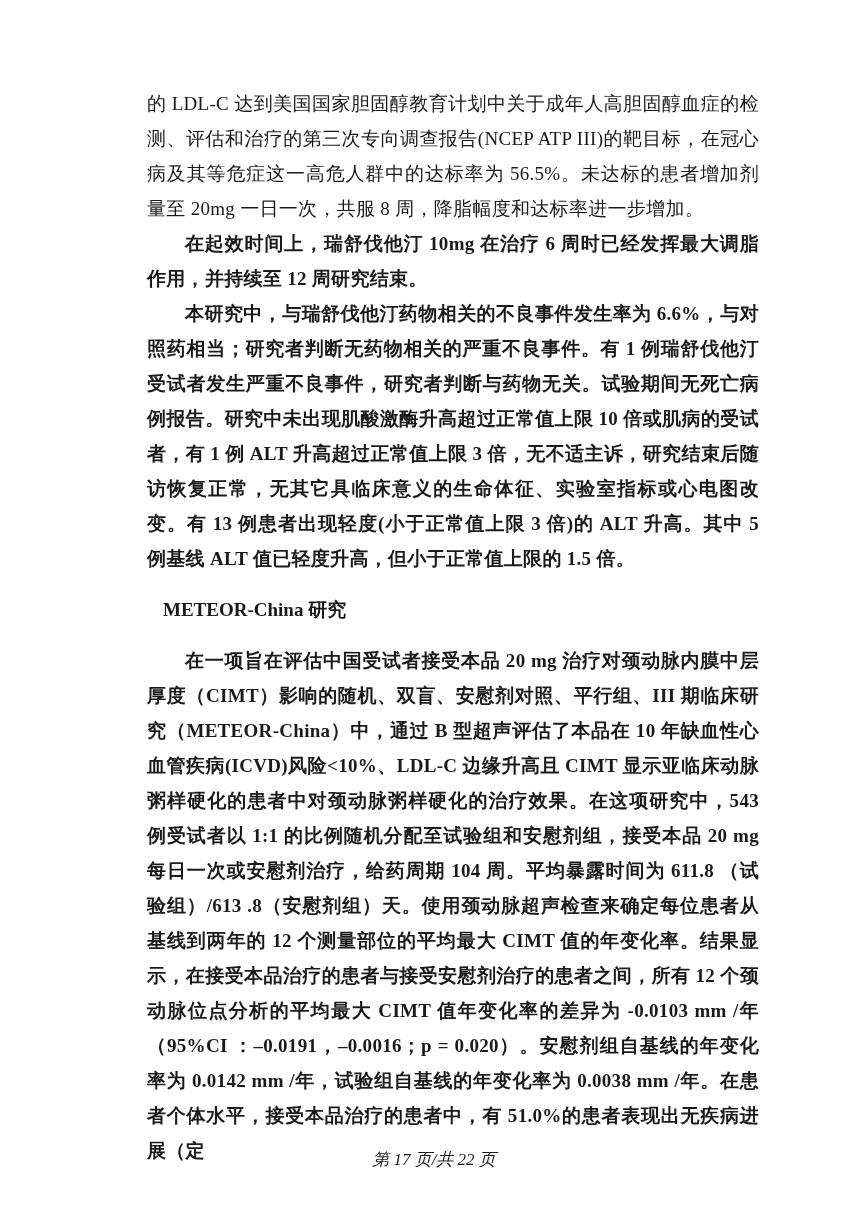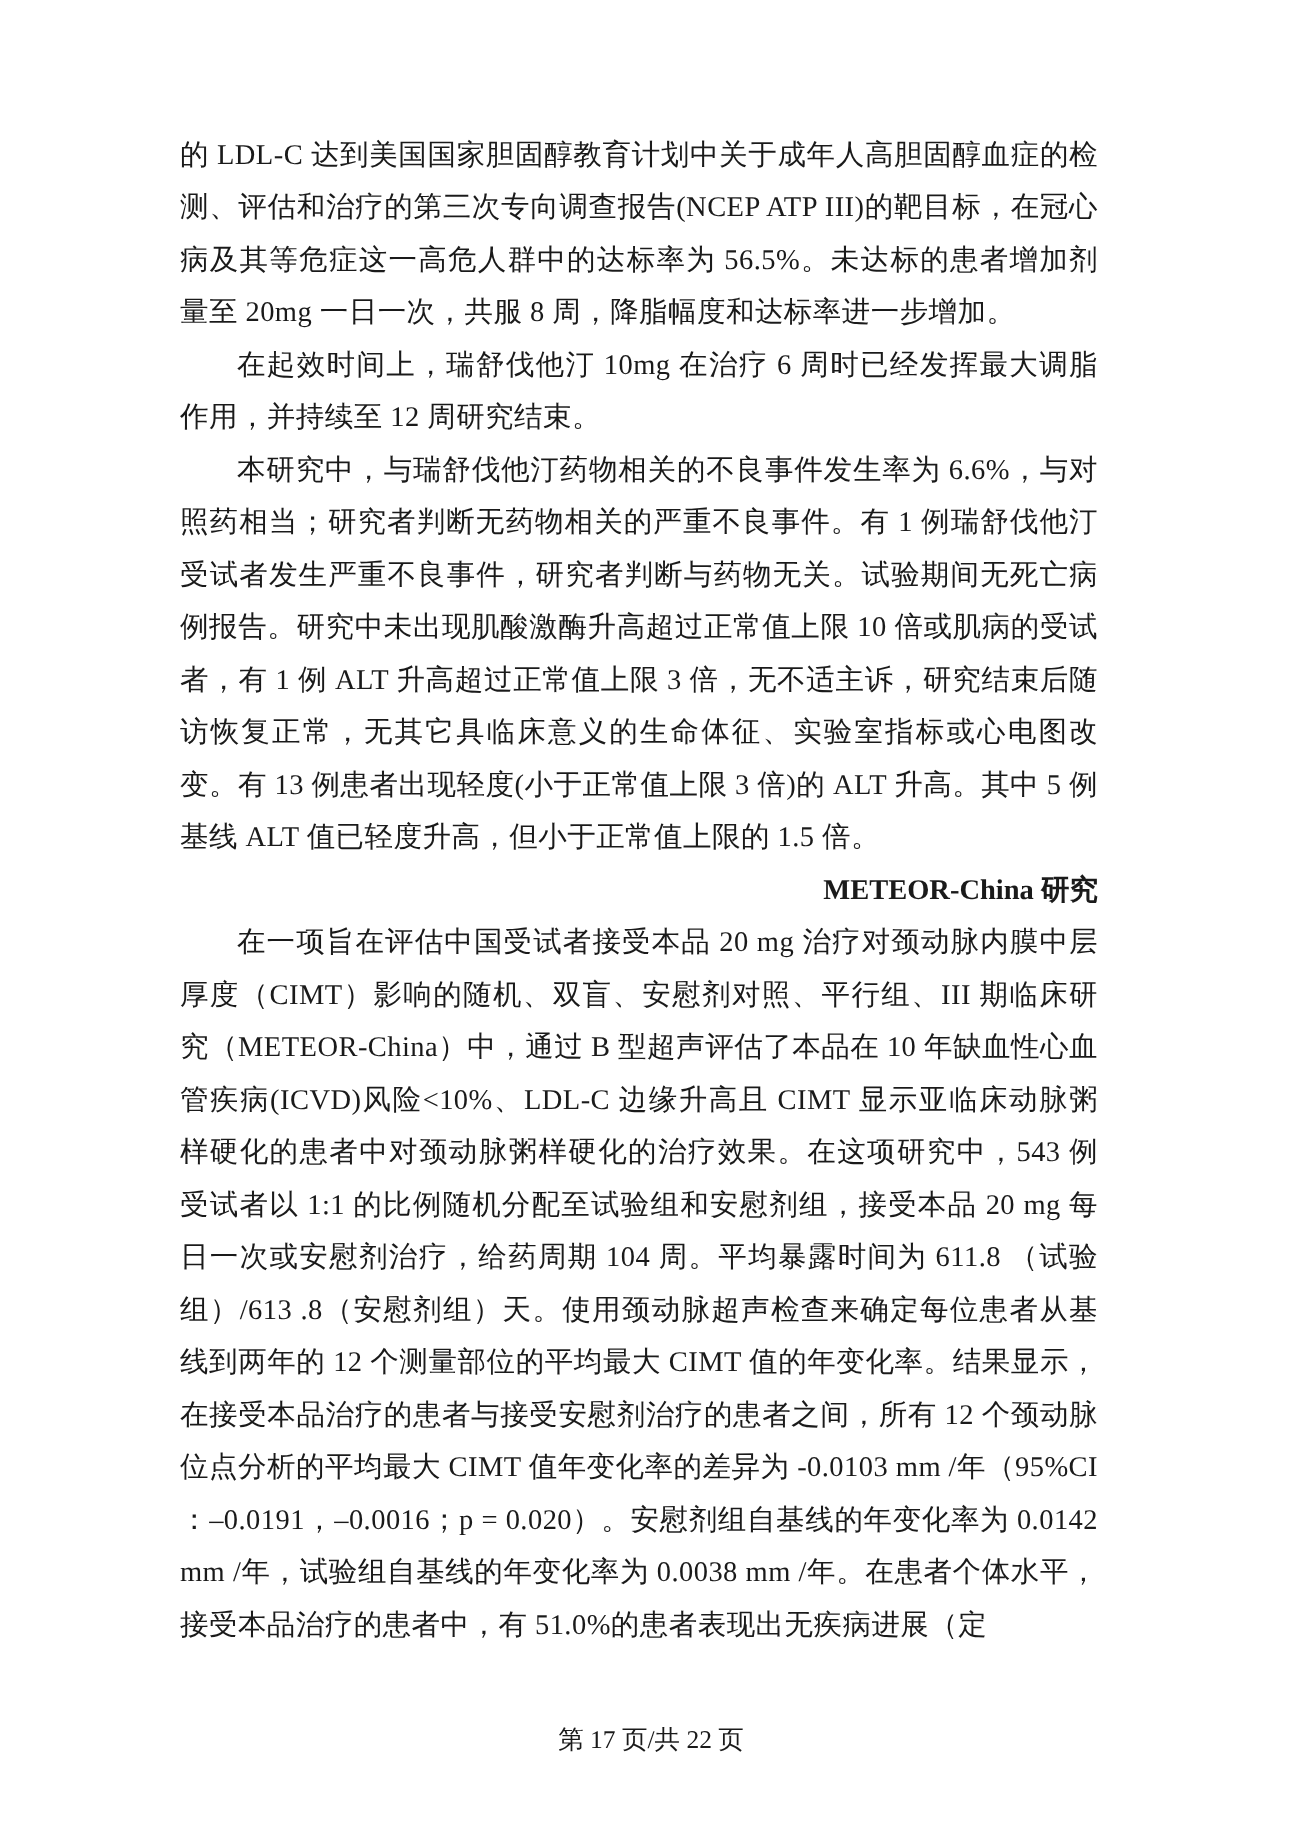--- a/index.html
+++ b/index.html
@@ -12,50 +12,52 @@
     width: 868px;
     height: 1227px;
     margin: 0 auto;
     background: #ffffff;
     overflow: hidden;
     font-family: "Liberation Serif", "DejaVu Serif", serif;
     color: #1a1a1a;
   }
   .content {
     position: absolute;
-    left: 120px;
+    left: 147px;
     top: 86px;
     width: 612px;
   }
   .content p {
     margin: 0;
     font-size: 19px;
     line-height: 35px;
     text-align: justify;
     letter-spacing: 0.3px;
   }
   .content p.indent {
     text-indent: 2em;
+    font-weight: bold;
   }
   .content h3.section-heading {
-    margin: 0;
+    margin: 16px;
     font-size: 19px;
     line-height: 35px;
     font-weight: bold;
-    text-align: right;
+    text-align: left;
   }
   .page-footer {
     position: absolute;
     left: 0;
     right: 0;
     top: 1148px;
     text-align: center;
     font-size: 17px;
     line-height: 24px;
     color: #1a1a1a;
+    font-style: italic;
   }
 </style>
 </head>
 <body>
 
 <div class="page">
   <div class="content">
     <p>的 LDL-C 达到美国国家胆固醇教育计划中关于成年人高胆固醇血症的检测、评估和治疗的第三次专向调查报告(NCEP ATP III)的靶目标，在冠心病及其等危症这一高危人群中的达标率为 56.5%。未达标的患者增加剂量至 20mg 一日一次，共服 8 周，降脂幅度和达标率进一步增加。</p>
     <p class="indent">在起效时间上，瑞舒伐他汀 10mg 在治疗 6 周时已经发挥最大调脂作用，并持续至 12 周研究结束。</p>
     <p class="indent">本研究中，与瑞舒伐他汀药物相关的不良事件发生率为 6.6%，与对照药相当；研究者判断无药物相关的严重不良事件。有 1 例瑞舒伐他汀受试者发生严重不良事件，研究者判断与药物无关。试验期间无死亡病例报告。研究中未出现肌酸激酶升高超过正常值上限 10 倍或肌病的受试者，有 1 例 ALT 升高超过正常值上限 3 倍，无不适主诉，研究结束后随访恢复正常，无其它具临床意义的生命体征、实验室指标或心电图改变。有 13 例患者出现轻度(小于正常值上限 3 倍)的 ALT 升高。其中 5 例基线 ALT 值已轻度升高，但小于正常值上限的 1.5 倍。</p>

